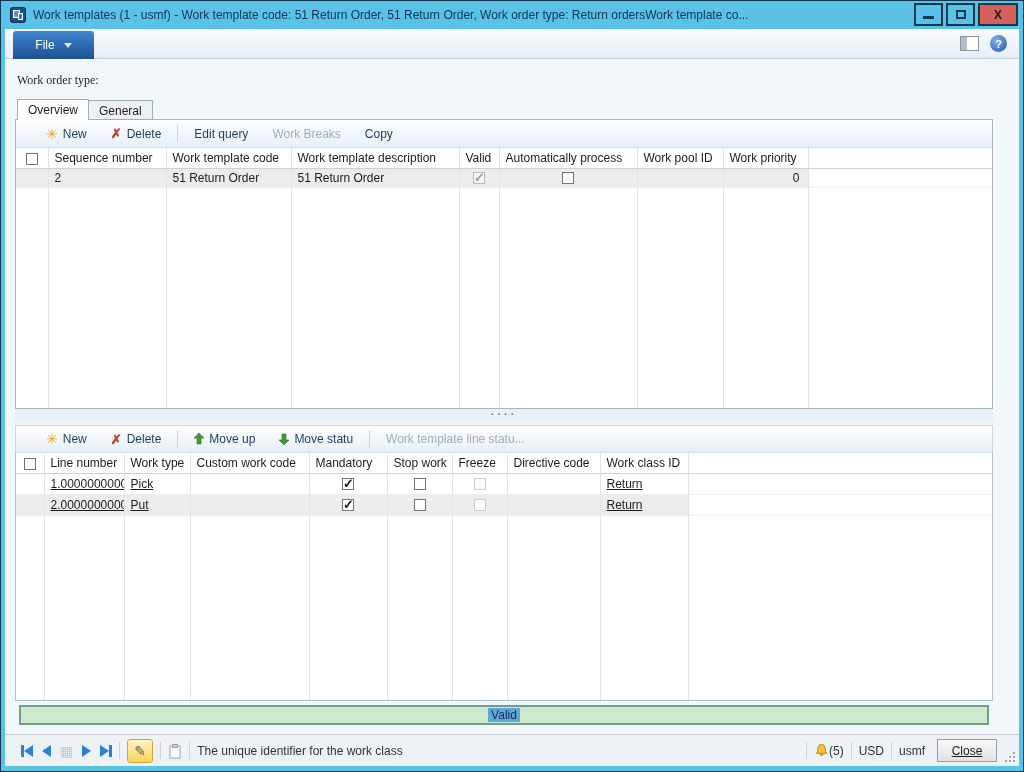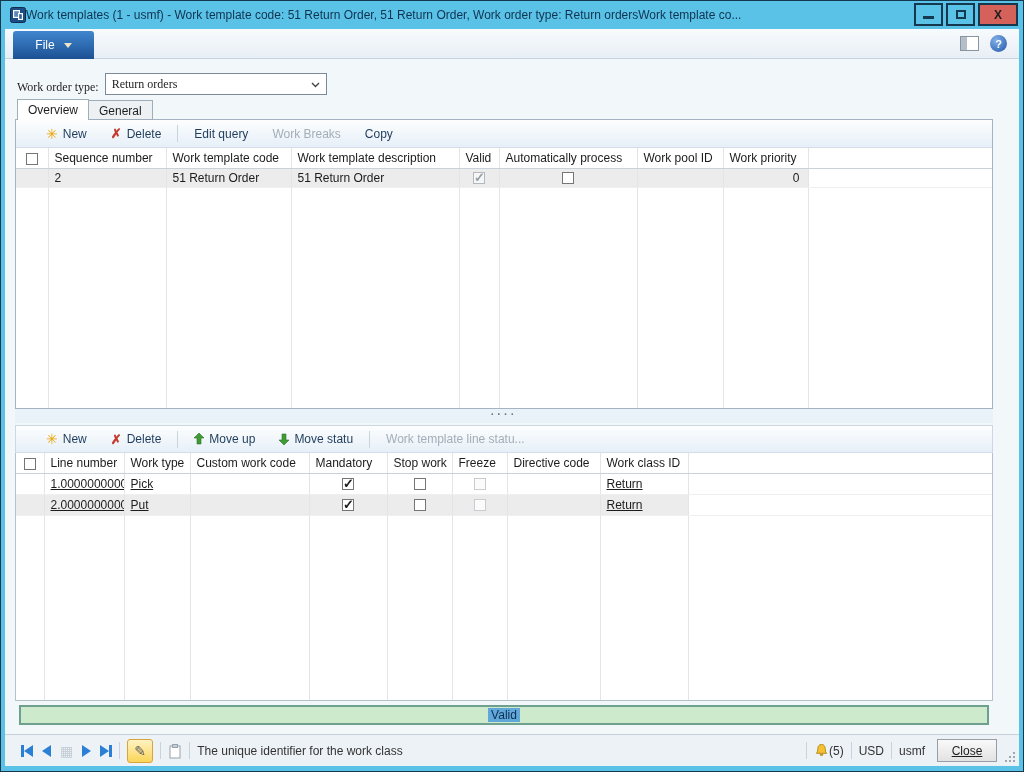--- a/index.html
+++ b/index.html
@@ -6,21 +6,21 @@
   body { margin: 0; font-family: "Liberation Sans", sans-serif; background: #fff; }
 
   .window {
     position: relative; width: 1024px; height: 772px;
     background: #5bc2e7; border: 1px solid #16384f; overflow: hidden;
   }
 
   
   .titlebar { position: absolute; top: 0; left: 0; right: 0; height: 28px;
     display: flex; align-items: center; padding-left: 9px; }
-  .title-text { font-size: 12px; color: #0e3350; 
+  .title-text { font-size: 12px; color: #0e3350; margin-left: 7px;
     white-space: nowrap; overflow: hidden; width: 800px; }
   .win-buttons { position: absolute; right: 5px; top: 2px; display: flex; gap: 3px; }
   .win-btn { height: 23px; border: 2px solid #16384f; background: #5bc2e7;
     display: flex; align-items: center; justify-content: center; cursor: pointer; }
   .win-btn.min, .win-btn.max { width: 29px; }
   .win-btn.close { width: 40px; background: #d5625a; font-weight: bold; font-size: 12px; color: #1d1d1f; }
   .glyph-min { width: 11px; height: 3px; background: #16384f; margin-top: 6px; }
   .glyph-max { width: 10px; height: 9px; border: 2px solid #16384f; }
 
   
@@ -162,26 +162,20 @@
         <span class="file-arrow"></span>
       </div>
       <div class="menubar-icons">
         <span class="pane-icon"></span>
         <span class="help-icon">?</span>
       </div>
     </div>
 
     <div class="filter-row">
       <span class="filter-label">Work order type:</span>
-      <div class="combo">
-        <span>Return orders</span>
-        <svg width="9" height="6" viewBox="0 0 9 6">
-          <polyline points="1,1 4.5,4.5 8,1" fill="none" stroke="#444" stroke-width="1.4"></polyline>
-        </svg>
-      </div>
     </div>
 
     <div class="tabs">
       <div class="tab active">Overview</div>
       <div class="tab inactive">General</div>
     </div>
 
     <div class="panel1">
       <div class="toolbar">
         <div class="tb-item">

